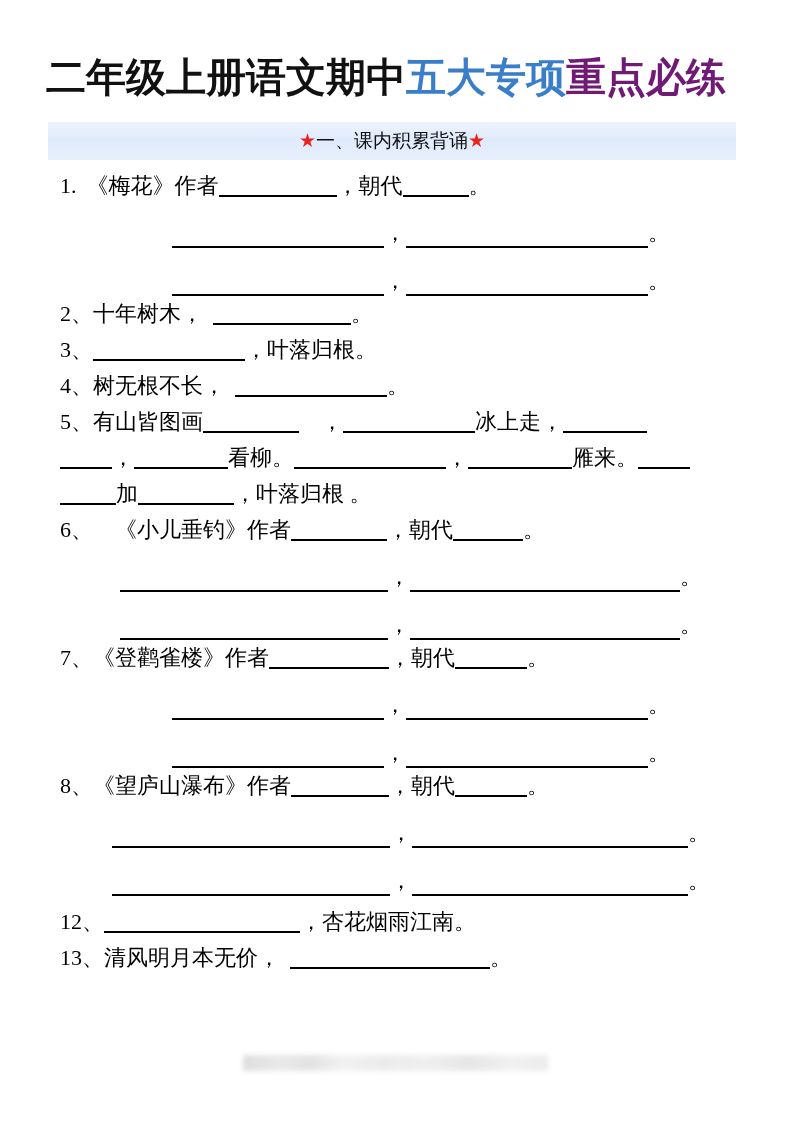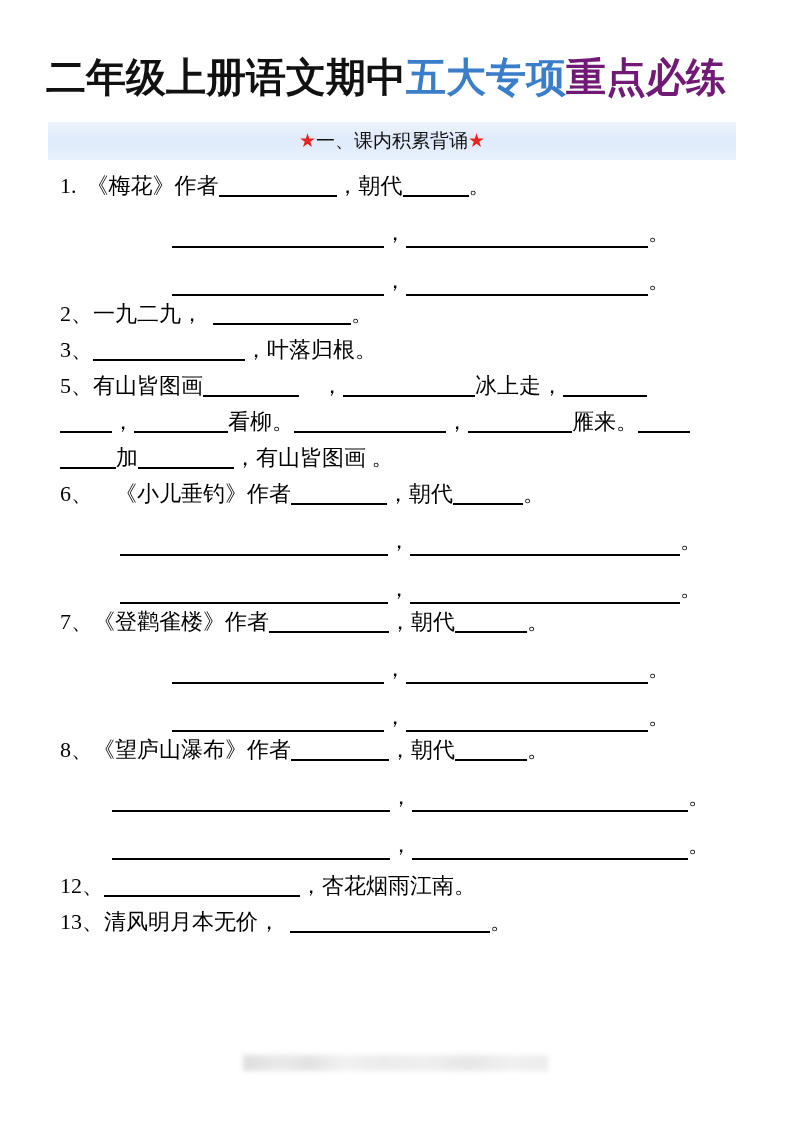--- a/index.html
+++ b/index.html
@@ -152,38 +152,41 @@
     <div class="spacer-12"></div>
     <div class="subline">
       <span class="pad" style="width:112px"></span>
         <span class="blank" style="width:212px"></span>
         <span class="punc">，</span>
         <span class="blank" style="width:242px"></span>
         <span class="punc">。</span>
     </div>
 
     <div class="qline">
-      <span>2、</span><span>一九二九，</span><span class="gap-sm"></span><span class="blank" style="width:138px"></span><span class="punc">。</span>
+      <span>2、</span><span>十年树木，</span><span class="gap-sm"></span><span class="blank" style="width:138px"></span><span class="punc">。</span>
     </div>
 
     <div class="qline">
       <span>3、</span><span class="blank" style="width:152px"></span><span>，叶落归根。</span>
     </div>
 
+    <div class="qline">
+      <span>4、</span><span>树无根不长，</span><span class="gap-sm"></span><span class="blank" style="width:152px"></span><span class="punc">。</span>
+    </div>
 
     <div class="qline">
       <span>5、</span><span>有山皆图画</span><span class="blank" style="width:96px"></span><span class="gap-md"></span><span class="punc">，</span><span class="blank" style="width:132px"></span><span>冰上走，</span><span class="blank" style="width:84px"></span>
     </div>
 
     <div class="qline">
       <span class="blank" style="width:52px"></span><span class="punc">，</span><span class="blank" style="width:94px"></span><span>看柳。</span><span class="blank" style="width:152px"></span><span class="punc">，</span><span class="blank" style="width:104px"></span><span>雁来。</span><span class="blank" style="width:52px"></span>
     </div>
 
     <div class="qline">
-      <span class="blank" style="width:56px"></span><span>加</span><span class="blank" style="width:96px"></span><span>，有山皆图画  。</span>
+      <span class="blank" style="width:56px"></span><span>加</span><span class="blank" style="width:96px"></span><span>，叶落归根  。</span>
     </div>
 
     <div class="qline">
       <span>6、</span><span class="gap-md"></span><span>《小儿垂钓》作者</span><span class="blank" style="width:96px"></span><span class="punc">，</span><span>朝代</span><span class="blank" style="width:70px"></span><span class="punc">。</span>
     </div>
     <div class="spacer-8"></div>
     <div class="subline">
       <span class="pad" style="width:60px"></span>
         <span class="blank" style="width:268px"></span>
         <span class="punc">，</span>

